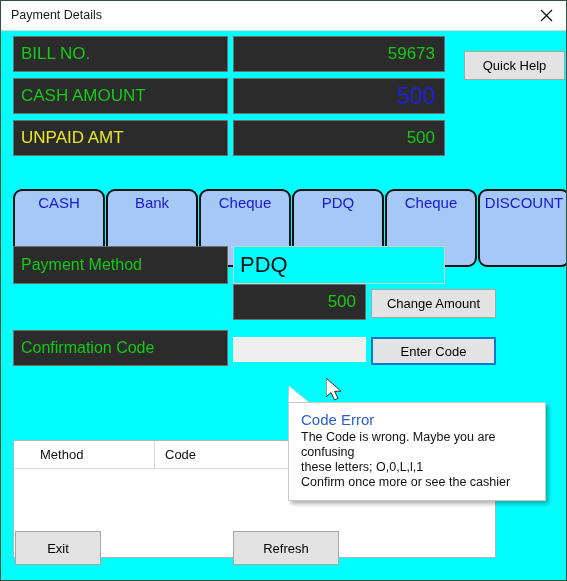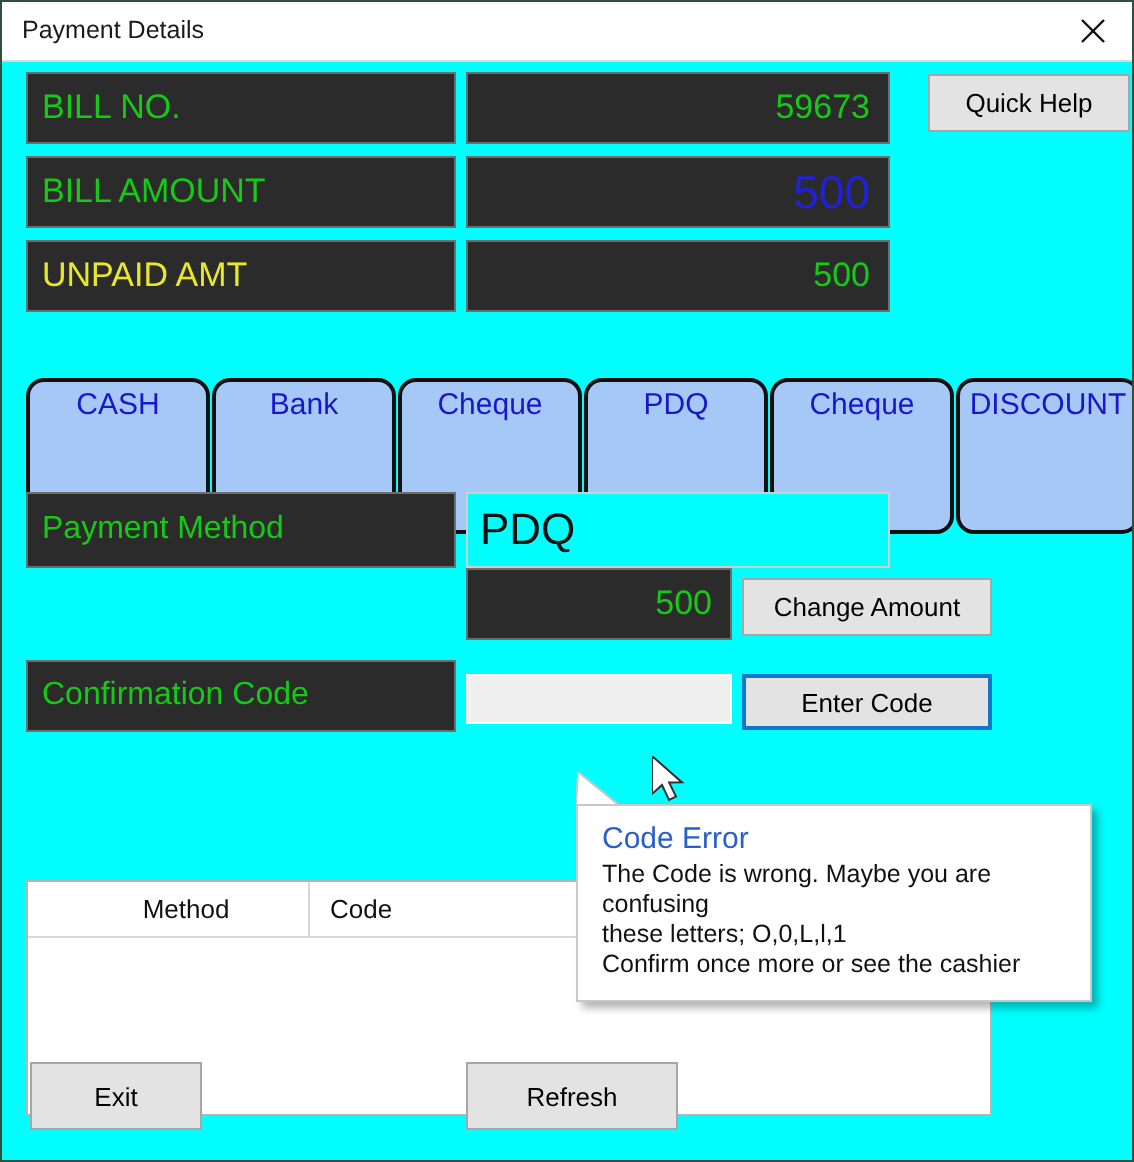--- a/index.html
+++ b/index.html
@@ -216,33 +216,33 @@
     <div class="close-btn">
       <svg width="13" height="13" viewBox="0 0 13 13" aria-hidden="true">
         <line x1="1" y1="1" x2="12" y2="12" stroke="#111" stroke-width="1.2"></line>
         <line x1="12" y1="1" x2="1" y2="12" stroke="#111" stroke-width="1.2"></line>
       </svg>
     </div>
   </div>
 
   <div class="client">
 
-    <div class="btn" style="left:463px; top:6px; width:101px; height:29px;">
+    <div class="btn" style="left:463px; top:20px; width:101px; height:29px;">
       <span>Quick Help</span>
     </div>
 
     <div class="dfield label-left" style="left:12px; top:5px; width:215px; height:36px;">
       <span class="fs18 txt-green">BILL NO.</span>
     </div>
     <div class="dfield value-right" style="left:232px; top:5px; width:212px; height:36px;">
       <span class="fs18 txt-green">59673</span>
     </div>
 
     <div class="dfield label-left" style="left:12px; top:47px; width:215px; height:36px;">
-      <span class="fs18 txt-green">BILL AMOUNT</span>
+      <span class="fs18 txt-green">CASH AMOUNT</span>
     </div>
     <div class="dfield value-right" style="left:232px; top:47px; width:212px; height:36px;">
       <span class="fs22 txt-blue">500</span>
     </div>
 
     <div class="dfield label-left" style="left:12px; top:89px; width:215px; height:36px;">
       <span class="fs18 txt-yellow">UNPAID AMT</span>
     </div>
     <div class="dfield value-right" style="left:232px; top:89px; width:212px; height:36px;">
       <span class="fs18 txt-green">500</span>
@@ -299,21 +299,21 @@
       <div class="tooltip-title">Code Error</div>
       <div class="tooltip-body">
         <div>The Code is wrong. Maybe you are confusing</div>
         <div>these letters; O,0,L,l,1</div>
         <div>Confirm once more or see the cashier</div>
       </div>
     </div>
 
     <div class="grid">
       <div class="grid-header">
-        <div class="grid-col" style="left:4px; width:140px;justify-content:center;">
+        <div class="grid-col" style="left:16px; width:140px;">
           <span>Method</span>
         </div>
         <div class="grid-col c2" style="left:140px; width:140px;">
           <span>Code</span>
         </div>
       </div>
       <div class="grid-body"></div>
     </div>
 
     <div class="btn" style="left:14px; top:500px; width:86px; height:34px;">

